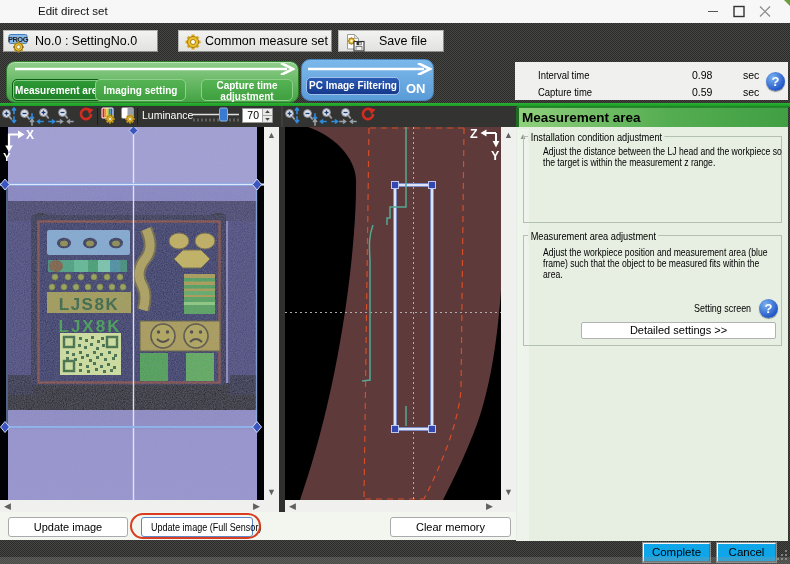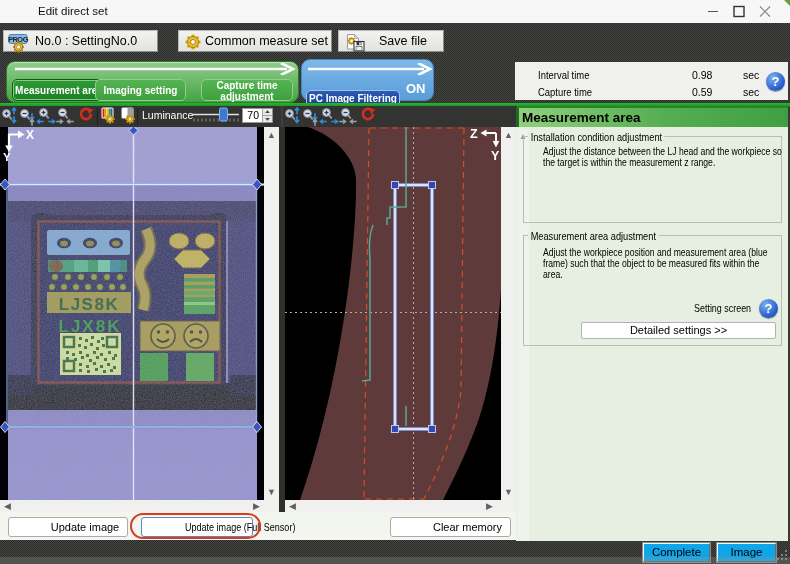--- a/index.html
+++ b/index.html
@@ -24,21 +24,21 @@
 
 #toolstrip { left:0; top:106px; width:517px; height:21px; background:#333331; }
 
 #leftpanel { left:0; top:127px; width:264px; height:373px; }
 #midpanel { left:285px; top:127px; width:216px; height:373px; background:#000; }
 .vscroll { position:absolute; width:15px; background:#f0f0ee; }
 .hscroll { position:absolute; height:12px; background:#f0f0ee; }
 .sarrow { position:absolute; color:#606060; font-size:9px; line-height:12px; }
 
 #updrow { left:0; top:512px; width:516px; height:28px; background:#f2f6ee; }
-.ubtn { position:absolute; top:5px; height:20px; background:#fff; border:1px solid #a8aaac; border-radius:3px; font-size:11px; color:#000; text-align:center; white-space:nowrap;padding-left:34px; }
+.ubtn { position:absolute; top:5px; height:20px; background:#fff; border:1px solid #a8aaac; border-radius:3px; font-size:11px; color:#000; text-align:center; white-space:nowrap; }
 
 #rtop { left:515px; top:62px; width:273px; height:38px; background:#f0f0ee; font-size:10.5px; color:#000; white-space:nowrap; }
 #rpanel { left:516px; top:107px; width:272px; height:434px; background:#e6efe1; }
 #rhead { position:absolute; left:0; top:0; width:272px; height:20px; background:linear-gradient(90deg,#90d07c,#55ad52 55%,#419f43); border-left:3px solid #1d6b21; border-top:1px solid #2a8430; }
 #rhead span { position:absolute; left:3px; top:2px; font-weight:bold; font-size:13.5px; color:#000; white-space:nowrap; }
 .gbox { position:absolute; left:7px; width:259px; border:1px solid #b4c0b0; border-radius:0; }
 .glabel { position:absolute; left:4px; top:-6px; font-size:10.5px; color:#000; background:#e6efe1; padding:0 3px; white-space:nowrap; transform:scaleX(0.88); transform-origin:0 0; }
 .gtext { position:absolute; left:19px; font-size:10.5px; color:#000; line-height:11px; transform:scaleX(0.82); transform-origin:0 0; white-space:nowrap; }
 .wbtn2 { position:absolute; background:#fff; border:1px solid #b0b2b4; border-radius:2px; font-size:11px; color:#000; text-align:center; white-space:nowrap; }
 .qmark { position:absolute; width:19px; height:19px; border-radius:50%; background:radial-gradient(circle at 35% 30%, #7ab2f0, #2458c8 70%, #1a46a8); color:#fff; font-weight:bold; font-size:13px; text-align:center; line-height:19px; box-shadow:0 1px 1px rgba(0,0,0,.4); }
@@ -123,21 +123,21 @@
   </svg>
   <div class="tab active" style="left:5px; width:94px;">Measurement area</div>
   <div class="tab inactive" style="left:88px; width:91px;">Imaging setting</div>
   <div class="tab inactive" style="left:194px; width:92px; line-height:11px; padding-top:0;">Capture time<br>adjustment</div>
 </div>
 <div id="bluetabs" class="abs">
   <svg class="abs" style="left:4px;top:3px" width="126" height="12">
     <line x1="2" y1="6" x2="118" y2="6" stroke="#fff" stroke-width="2.6"></line>
     <path d="M112 0 L124 6 L112 12" fill="none" stroke="#fff" stroke-width="2.6"></path>
   </svg>
-  <div class="tab" style="left:4px; top:30px; width:94px; height:18px; background:linear-gradient(#2a5cb4,#16398c); border:1px solid #9ec0ea; line-height:16px; font-size:10px;">PC Image Filtering</div>
+  <div class="tab" style="left:4px; top:17px; width:94px; height:18px; background:linear-gradient(#2a5cb4,#16398c); border:1px solid #9ec0ea; line-height:16px; font-size:10px;">PC Image Filtering</div>
   <div class="abs" style="left:104px; top:21px; color:#fff; font-weight:bold; font-size:13px;">ON</div>
 </div>
 <div id="greenline" class="abs"></div>
 
 <div id="toolstrip" class="abs">
   <svg width="517" height="21" viewBox="0 0 517 21" id="toolsvg">
     <defs>
       <g id="mag">
           <line x1="2.4" y1="2.4" x2="5.2" y2="6" stroke="#9aa0a8" stroke-width="1.8"></line>
           <circle r="3.9" fill="#dde2ea" stroke="#878d98" stroke-width="1"></circle>
@@ -515,21 +515,21 @@
   <div class="gbox" style="top:128px; height:111px;">
     <span class="glabel">Measurement area adjustment</span>
     <div class="gtext" style="top:11px; width:260px;">Adjust the workpiece position and measurement area (blue<br>frame) such that the object to be measured fits within the<br>area.</div>
   </div>
   <span class="abs" style="left:178px; top:195px; font-size:10.5px; white-space:nowrap; transform:scaleX(0.85); transform-origin:0 0;">Setting screen</span>
   <div class="qmark" style="left:243px; top:192px;">?</div>
   <div class="wbtn2" style="left:65px; top:215px; width:195px; height:17px; line-height:15px;">Detailed settings &gt;&gt;</div>
 </div>
 
 <div class="bbtn abs" style="left:643px; width:67px;">Complete</div>
-<div class="bbtn abs" style="left:717px; width:59px;">Image</div>
+<div class="bbtn abs" style="left:717px; width:59px;">Cancel</div>
 
 <div class="abs" style="left:0; top:557px; width:790px; height:7px; background:rgba(150,150,148,0.28);"></div>
 
 <svg class="abs" style="left:776px; top:549px;" width="13" height="13">
   <g fill="#9a9a98">
       <circle cx="10" cy="2" r="1"></circle>
       <circle cx="6" cy="6" r="1"></circle>
       <circle cx="10" cy="6" r="1"></circle>
       <circle cx="2" cy="10" r="1"></circle>
       <circle cx="6" cy="10" r="1"></circle>

